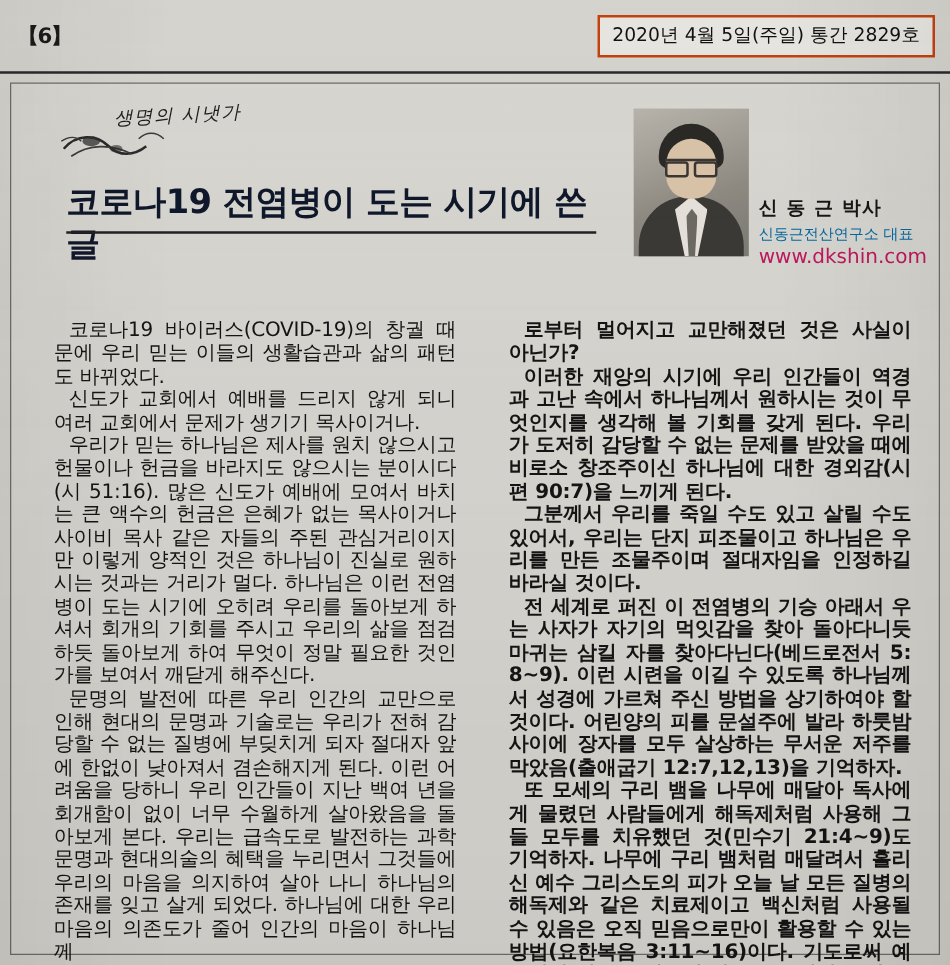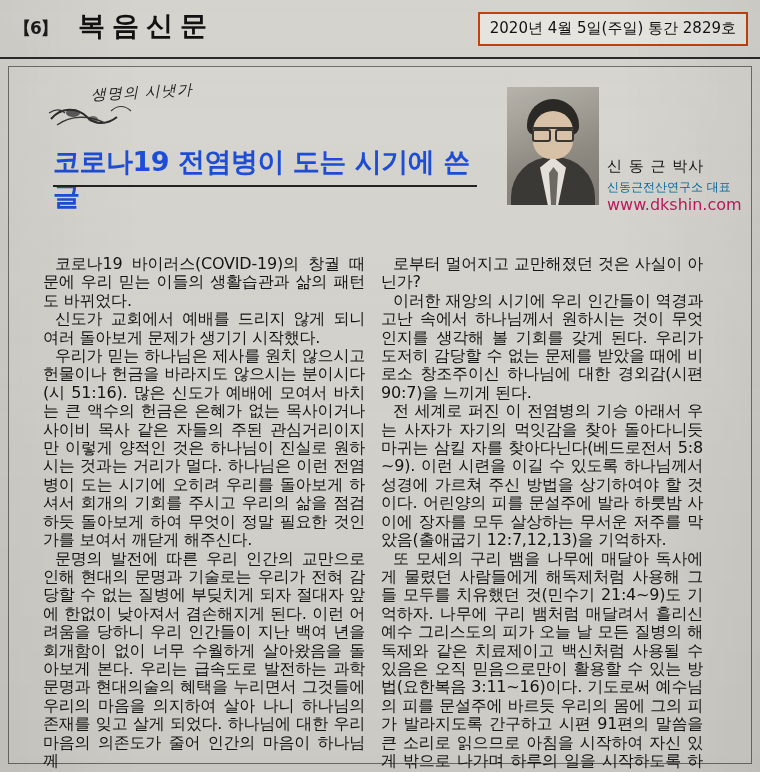--- a/index.html
+++ b/index.html
@@ -106,21 +106,21 @@
   }
 
   
   .headline {
     position: absolute;
     left: 44px;
     top: 78px;
     width: 430px;
     font-size: 27px;
     font-weight: bold;
-    color: #1d4ed8;
+    color: #0f172a;
     letter-spacing: -0.5px;
     line-height: 34px;
   }
   .headline-underline {
     position: absolute;
     left: 44px;
     top: 118px;
     width: 424px;
     height: 2px;
     background: #222;
@@ -212,21 +212,21 @@
     width: 9px;
     height: 38px;
     background: #6d6a64;
     clip-path: polygon(50% 0, 100% 16%, 78% 100%, 22% 100%, 0 16%);
   }
   .author-name {
     position: absolute;
     left: 118px;
     top: 70px;
     font-size: 15px;
-    font-weight: normal;
+    font-weight: bold;
     color: #161616;
     letter-spacing: 1px;
     white-space: nowrap;
   }
   .author-org {
     position: absolute;
     left: 118px;
     top: 92px;
     font-size: 12px;
     color: #0369a1;
@@ -256,21 +256,21 @@
     height: 492px;
     font-size: 16px;
     line-height: 18.4px;
     color: #141414;
     text-align: justify;
     text-justify: inter-character;
     letter-spacing: -0.2px;
     word-break: break-all;
   }
   .col.left { left: 0; }
-  .col.right { left: 338px; }
+  .col.right { left: 364px; font-weight: bold; }
   .col p {
     margin: 0;
     text-indent: 12px;
   }
   .gutter {
     position: absolute;
     left: 339px;
     top: 0;
     width: 1px;
     height: 492px;
@@ -288,21 +288,20 @@
     opacity: 0.8;
   }
 </style>
 </head>
 <body>
 
 <div class="page">
 
   <div class="masthead">
     <div class="page-no">【6】</div>
-    <div class="paper-title">복음신문</div>
     <div class="issue-box">2020년 4월 5일(주일) 통간 2829호</div>
     <div class="masthead-rule"></div>
   </div>
 
   <div class="article">
 
     <div class="column-logo">
       <div class="script">생명의 시냇가</div>
       <svg class="brush" viewBox="0 0 176 30">
         <path d="M4 20 C14 8, 30 8, 40 18 C48 26, 60 26, 70 18" stroke="#2a2a2a" stroke-width="2" fill="none"></path>
@@ -328,28 +327,29 @@
         <div class="glasses"></div>
       </div>
       <div class="author-name">신 동 근 박사</div>
       <div class="author-org">신동근전산연구소 대표</div>
       <div class="author-url">www.dkshin.com</div>
     </div>
 
     <div class="body-cols">
       <div class="col left">
         <p>코로나19 바이러스(COVID-19)의 창궐 때문에 우리 믿는 이들의 생활습관과 삶의 패턴도 바뀌었다.</p>
-        <p>신도가 교회에서 예배를 드리지 않게 되니 여러 돌아보게 문제가 생기기 시작했다.</p>
+        <p>신도가 교회에서 예배를 드리지 않게 되니 여러 교회에서 문제가 생기기 목사이거나.</p>
         <p>우리가 믿는 하나님은 제사를 원치 않으시고 헌물이나 헌금을 바라지도 않으시는 분이시다(시 51:16). 많은 신도가 예배에 모여서 바치는 큰 액수의 헌금은 은혜가 없는 목사이거나 사이비 목사 같은 자들의 주된 관심거리이지만 이렇게 양적인 것은 하나님이 진실로 원하시는 것과는 거리가 멀다. 하나님은 이런 전염병이 도는 시기에 오히려 우리를 돌아보게 하셔서 회개의 기회를 주시고 우리의 삶을 점검하듯 돌아보게 하여 무엇이 정말 필요한 것인가를 보여서 깨닫게 해주신다.</p>
         <p>문명의 발전에 따른 우리 인간의 교만으로 인해 현대의 문명과 기술로는 우리가 전혀 감당할 수 없는 질병에 부딪치게 되자 절대자 앞에 한없이 낮아져서 겸손해지게 된다. 이런 어려움을 당하니 우리 인간들이 지난 백여 년을 회개함이 없이 너무 수월하게 살아왔음을 돌아보게 본다. 우리는 급속도로 발전하는 과학문명과 현대의술의 혜택을 누리면서 그것들에 우리의 마음을 의지하여 살아 나니 하나님의 존재를 잊고 살게 되었다. 하나님에 대한 우리 마음의 의존도가 줄어 인간의 마음이 하나님께</p>
       </div>
       <div class="gutter"></div>
       <div class="col right">
         <p>로부터 멀어지고 교만해졌던 것은 사실이 아닌가?</p>
         <p>이러한 재앙의 시기에 우리 인간들이 역경과 고난 속에서 하나님께서 원하시는 것이 무엇인지를 생각해 볼 기회를 갖게 된다. 우리가 도저히 감당할 수 없는 문제를 받았을 때에 비로소 창조주이신 하나님에 대한 경외감(시편 90:7)을 느끼게 된다.</p>
+        <p>그분께서 우리를 죽일 수도 있고 살릴 수도 있어서, 우리는 단지 피조물이고 하나님은 우리를 만든 조물주이며 절대자임을 인정하길 바라실 것이다.</p>
         <p>전 세계로 퍼진 이 전염병의 기승 아래서 우는 사자가 자기의 먹잇감을 찾아 돌아다니듯 마귀는 삼킬 자를 찾아다닌다(베드로전서 5:8~9). 이런 시련을 이길 수 있도록 하나님께서 성경에 가르쳐 주신 방법을 상기하여야 할 것이다. 어린양의 피를 문설주에 발라 하룻밤 사이에 장자를 모두 살상하는 무서운 저주를 막았음(출애굽기 12:7,12,13)을 기억하자.</p>
         <p>또 모세의 구리 뱀을 나무에 매달아 독사에게 물렸던 사람들에게 해독제처럼 사용해 그들 모두를 치유했던 것(민수기 21:4~9)도 기억하자. 나무에 구리 뱀처럼 매달려서 흘리신 예수 그리스도의 피가 오늘 날 모든 질병의 해독제와 같은 치료제이고 백신처럼 사용될 수 있음은 오직 믿음으로만이 활용할 수 있는 방법(요한복음 3:11~16)이다. 기도로써 예수님의 피를 문설주에 바르듯 우리의 몸에 그의 피가 발라지도록 간구하고 시편 91편의 말씀을 큰 소리로 읽으므로 아침을 시작하여 자신 있게 밖으로 나가며 하루의 일을 시작하도록 하자.</p>
       </div>
     </div>
   </div>
 
   <div class="noise"></div>
 </div>
 
 </body></html>

